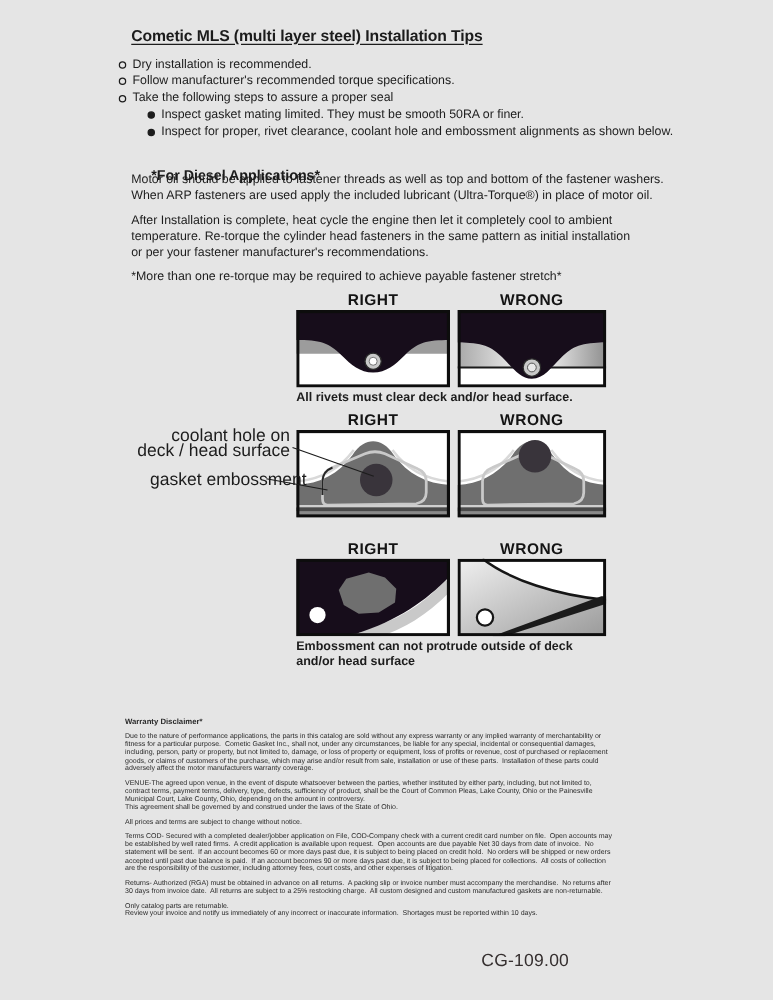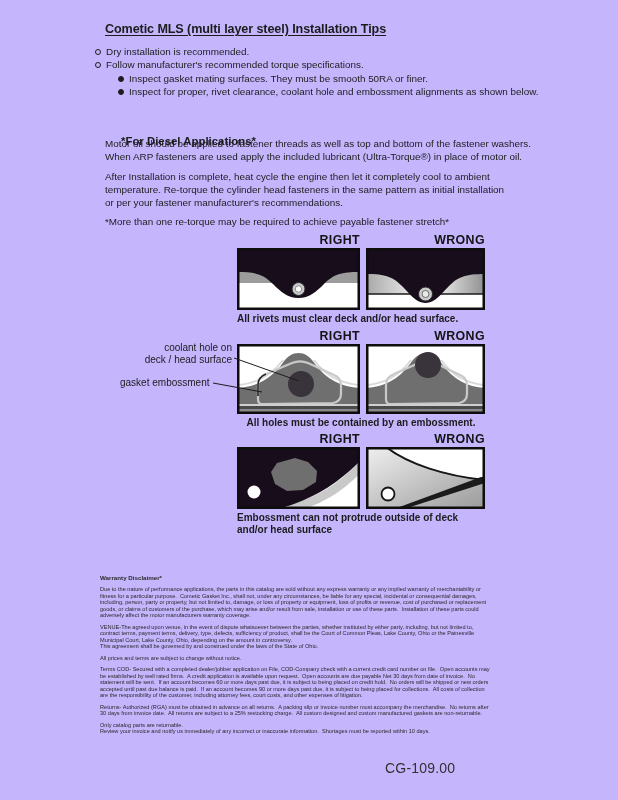--- a/index.html
+++ b/index.html
@@ -1,41 +1,41 @@
 <!DOCTYPE html>
 <html><head>
 <meta charset="utf-8">
 <style>
   html,body{margin:0;padding:0;background:#ffffff;}
   #page{
-    position:relative;width:618px;height:800px;background:#c4b5fd;overflow:hidden;
+    position:relative;width:618px;height:800px;background:#e5e5e5;overflow:hidden;
     font-family:"Liberation Sans", sans-serif;color:#1c1c1c;
   }
   .title{
     position:absolute;left:105px;top:22px;margin:0;
     font-size:12.6px;font-weight:bold;letter-spacing:-0.1px;
     text-decoration:underline;text-underline-offset:2px;
   }
   .bullets{position:absolute;left:95px;top:45px;width:470px;}
   .b-row{display:flex;align-items:flex-start;line-height:13.4px;font-size:9.9px;}
   .b-row.sub{margin-left:23px;}
   .b-marker{flex:0 0 auto;width:4px;height:4px;border:1px solid #1c1c1c;border-radius:50%;margin:4px 5px 0 0;}
   .b-marker.filled{background:#1c1c1c;}
   .sect-heading{position:absolute;left:105px;margin:16px;font-size:11.4px;font-weight:bold;}
   .para{position:absolute;left:105px;margin:0;width:460px;font-size:9.9px;line-height:13.2px;white-space:pre-line;}
   .fig-row{position:absolute;left:237px;width:248px;}
   .fig-labels{display:flex;gap:6px;}
-  .fig-labels span{display:block;text-align:right;font-size:12.4px;font-weight:bold;letter-spacing:0.4px;color:#141414;}
+  .fig-labels span{display:block;text-align:center;font-size:12.4px;font-weight:bold;letter-spacing:0.4px;color:#141414;}
   .fig-labels .l1{width:123px;}
   .fig-labels .l2{width:119px;}
   .fig-boxes{display:flex;gap:6px;margin-top:1px;}
   .fig-boxes svg{display:block;}
   .fig-caption{font-size:10px;font-weight:bold;margin-top:3px;white-space:pre-line;line-height:11.5px;}
   .fig-caption.centered{text-align:center;}
-  .annotation{position:absolute;font-size:10px;line-height:12.2px;white-space:pre-line;}
+  .annotation{position:absolute;font-size:14px;line-height:12.2px;white-space:pre-line;}
   .annotation.right{text-align:right;}
   .leader-lines{position:absolute;pointer-events:none;}
   .leader-lines line{stroke:#1c1c1c;stroke-width:1;}
   .disclaimer{position:absolute;left:100px;top:574px;width:420px;color:#2a2a2a;}
   .disclaimer h3{margin:0 0 5px 0;font-size:6.2px;font-weight:bold;}
   .disclaimer p{margin:0 0 5px 0;font-size:5.6px;line-height:6.5px;white-space:pre-wrap;}
   .page-number{position:absolute;left:385px;top:760px;font-size:14px;color:#352f2f;letter-spacing:0.2px;}
 </style>
 </head>
 <body>
@@ -46,23 +46,27 @@
 
   <div class="bullets">
     <div class="b-row">
       <span class="b-marker"></span>
       <span>Dry installation is recommended.</span>
     </div>
     <div class="b-row">
       <span class="b-marker"></span>
       <span>Follow manufacturer's recommended torque specifications.</span>
     </div>
+    <div class="b-row">
+      <span class="b-marker"></span>
+      <span>Take the following steps to assure a proper seal</span>
+    </div>
     <div class="b-row sub">
       <span class="b-marker filled"></span>
-      <span>Inspect gasket mating surfaces.  They must be smooth 50RA or finer.</span>
+      <span>Inspect gasket mating limited.  They must be smooth 50RA or finer.</span>
     </div>
     <div class="b-row sub">
       <span class="b-marker filled"></span>
       <span>Inspect for proper, rivet clearance, coolant hole and embossment alignments as shown below.</span>
     </div>
   </div>
 
   <h2 class="sect-heading" style="top:119px;">*For Diesel Applications*</h2>
   <p class="para" style="top:170px;">After Installation is complete, heat cycle the engine then let it completely cool to ambient
 temperature. Re-torque the cylinder head fasteners in the same pattern as initial installation
@@ -131,21 +135,20 @@
         <path d="M2,41 C19,39 34,31 45,16" stroke="#d9d9d9" stroke-width="2" fill="none"></path>
         <path d="M75,16 C86,31 100,39 117,41" stroke="#d9d9d9" stroke-width="2" fill="none"></path>
         <path d="M24,60 C21,60 20,58 20,55 L20,41 C20,36 23,32 28,30 L53,19 C58,17 64,17 69,19 L94,31 C99,33 101,37 101,41 L101,50 C101,55 98,58 93,59 Z" fill="none" stroke="#c9c9c9" stroke-width="2.2"></path>
         <circle cx="62" cy="21" r="13" fill="#39343b"></circle>
         <rect y="60" width="119" height="2" fill="#cfcfcf"></rect>
         <rect y="62" width="119" height="3" fill="#4a4a4a"></rect>
         <rect y="65" width="119" height="5" fill="#8a8a8a"></rect>
         <rect x="1.25" y="1.25" width="116.5" height="67.5" fill="none" stroke="#0d0d0d" stroke-width="2.5"></rect>
       </svg>
     </div>
-    <div class="fig-caption centered">All holes must be contained by an embossment.</div>
   </div>
 
   <div class="annotation right" style="left:104px;top:342px;width:128px;">coolant hole on
 deck / head surface</div>
   <div class="annotation" style="left:120px;top:377px;">gasket embossment</div>
   <svg class="leader-lines" style="left:206px;top:348px;" width="110" height="50">
     <line x1="28" y1="10" x2="93" y2="33"></line>
     <line x1="7" y1="35" x2="56" y2="44"></line>
   </svg>
 

